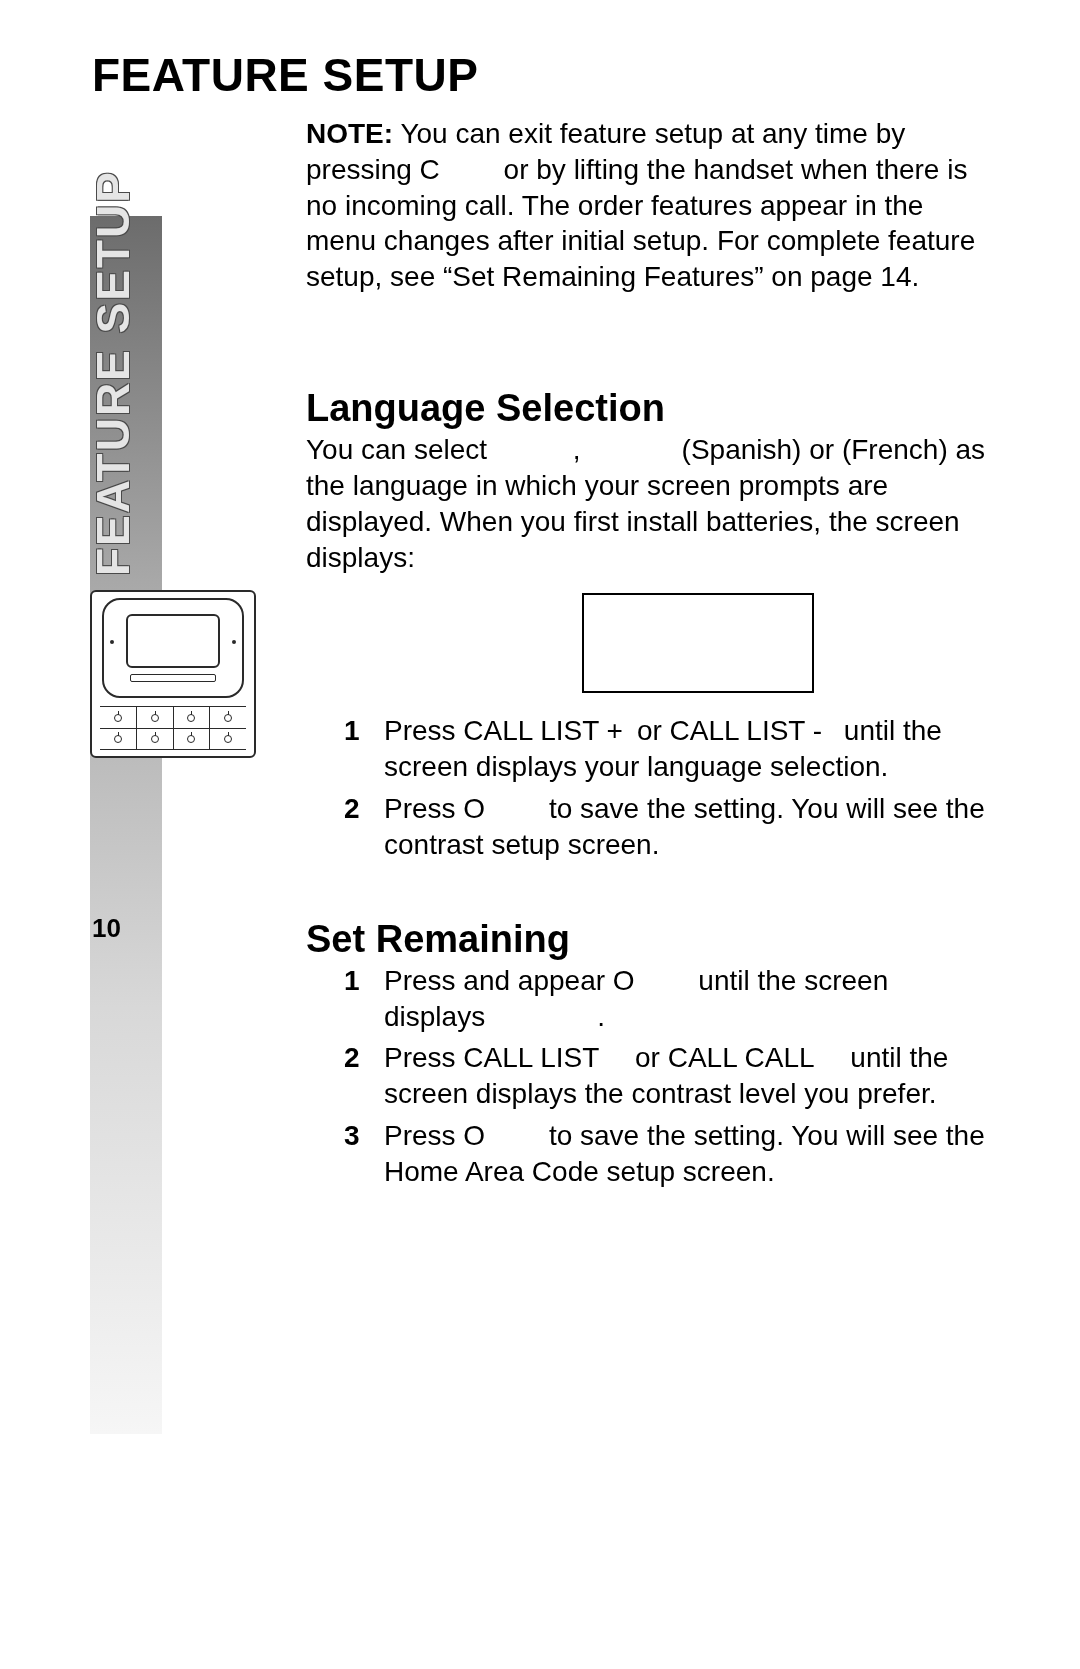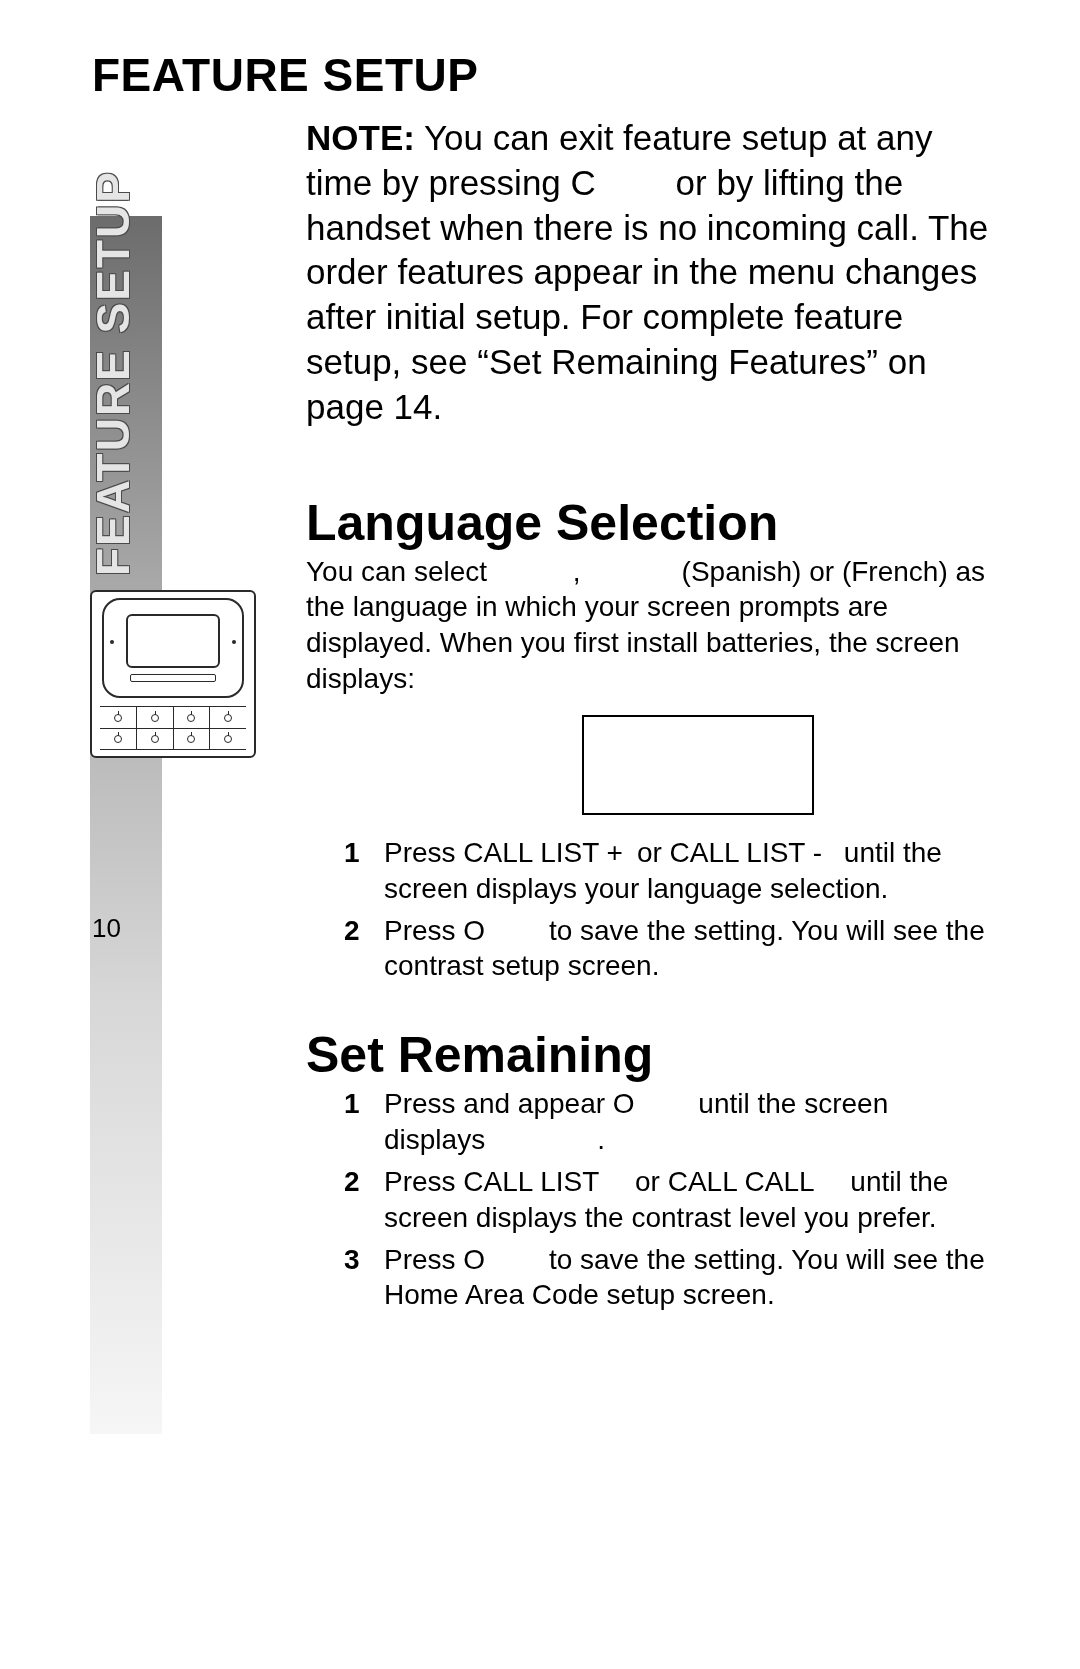--- a/index.html
+++ b/index.html
@@ -34,27 +34,27 @@
     font-size: 46px;
     font-weight: 800;
     letter-spacing: 2px;
     color: #e5e5e5;
     text-shadow: -1px -1px 0 #4a4a4a, 1px 1px 0 #4a4a4a, -1px 1px 0 #4a4a4a, 1px -1px 0 #4a4a4a;
     white-space: nowrap;
   }
 
   .content { position: absolute; left: 306px; top: 116px; width: 688px; }
 
-  .note-block { font-size: 35px; line-height: 1.28; margin-left: 0; margin-bottom: 64px; }
+  .note-block { font-size: 28px; line-height: 1.28; margin-left: 0; margin-bottom: 92px; }
   .note-strong { font-weight: 700; }
 
   .section-heading {
-    font-size: 50px;
+    font-size: 38px;
     font-weight: 700;
-    margin-top: 8px;
+    margin-top: 21px;
     margin-bottom: 2px;
   }
 
   .body-text {
     font-size: 28px;
     line-height: 1.28;
     margin-bottom: 18px;
   }
 
   .display-box {
@@ -116,21 +116,21 @@
   }
   .cell-knob::after {
     content: ""; position: absolute; left: 3px; top: -4px; width: 1px; height: 4px; background: #2a2a2a;
   }
 
   .page-number {
     position: absolute;
     left: 92px;
     bottom: 228px;
     font-size: 26px;
-    font-weight: 400;
+    font-weight: 700;
   }
 </style>
 </head>
 <body>
 
 <div class="page">
 
   <div class="title">FEATURE SETUP</div>
 
   <div class="sidebar-tab"></div>

